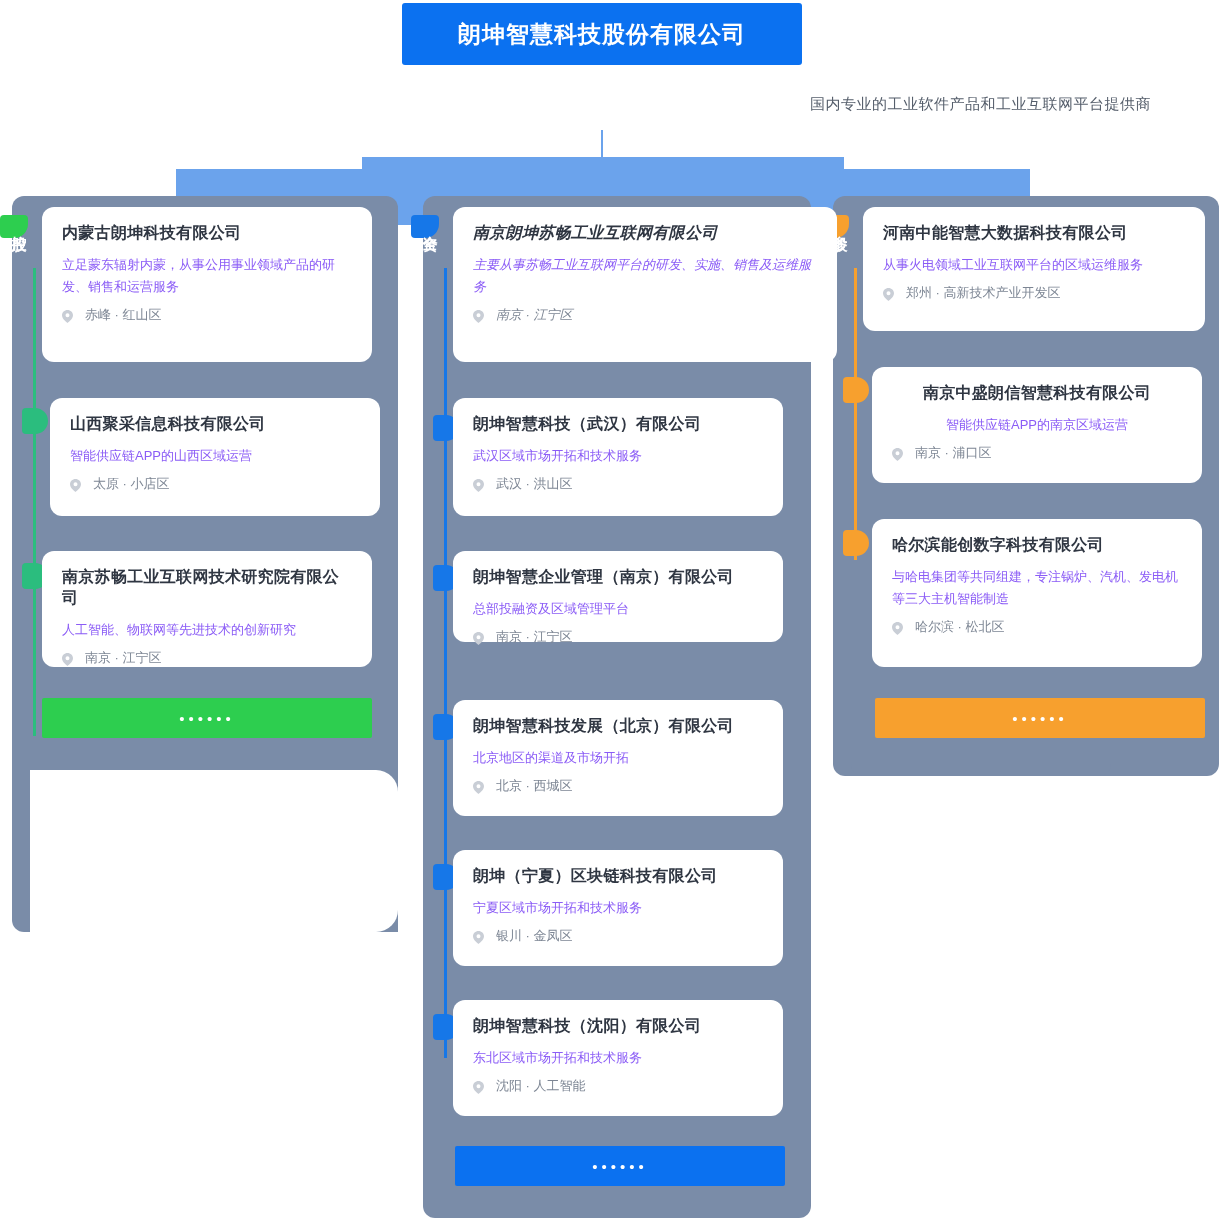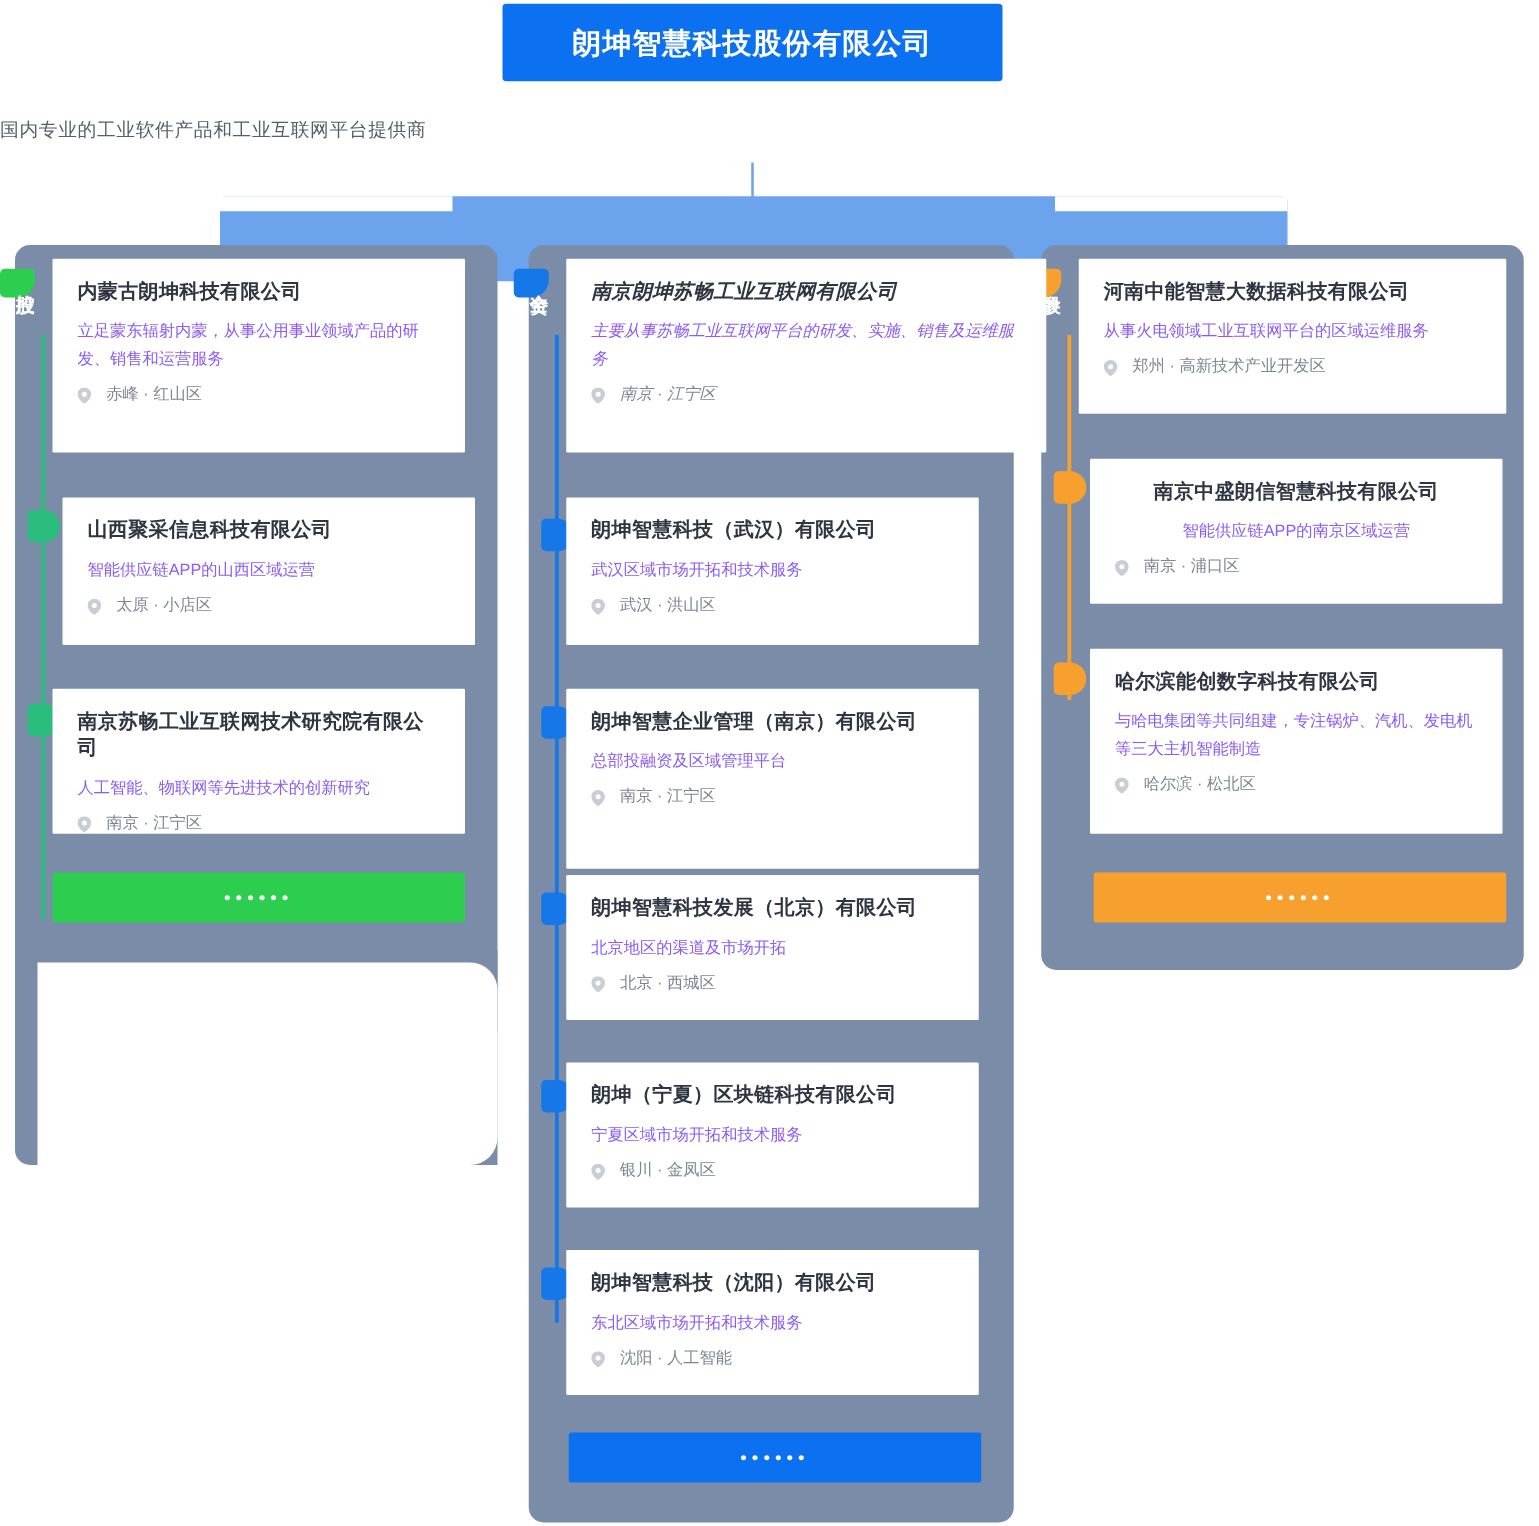--- a/index.html
+++ b/index.html
@@ -30,21 +30,21 @@
     color: #ffffff;
     font-size: 23px;
     font-weight: bold;
     letter-spacing: 1px;
   }
   .root-sub {
     position: absolute;
     left: 0;
     top: 95px;
     width: 1151px;
-    text-align: left;
+    text-align: right;
     font-size: 15px;
     color: #555e6b;
     letter-spacing: .5px;
   }
   .stem {
     position: absolute;
     left: 601px;
     top: 130px;
     width: 2px;
     height: 32px;
@@ -137,21 +137,21 @@
     letter-spacing: 1px;
   }
   .tag-left  { left: 0px;   top: 215px; background: #2dce4f; }
   .tag-mid   { left: 411px; top: 215px; background: #1677e8; }
   .tag-right { left: 821px; top: 215px; background: #f7a02e; }
 
   
   .card {
     position: absolute;
     background: #ffffff;
-    border-radius: 1px;
+    border-radius: 12px;
     box-sizing: border-box;
     padding: 16px 20px 14px 20px;
   }
   .card-title {
     font-size: 16px;
     font-weight: bold;
     color: #2f3642;
     letter-spacing: .3px;
     margin-bottom: 10px;
   }
@@ -291,21 +291,21 @@
   <div class="card-loc">
     <span class="pin">
         <svg width="11" height="13" viewBox="0 0 11 13">
           <path d="M5.5 0C2.46 0 0 2.4 0 5.36 0 9.38 5.5 13 5.5 13S11 9.38 11 5.36C11 2.4 8.54 0 5.5 0zm0 7.3a2 2 0 1 1 0-4 2 2 0 0 1 0 4z" fill="#c9ced6"></path>
         </svg>
       </span>
     <span>武汉 · 洪山区</span>
   </div>
 </div>
 
-<div class="card" style="left:453px; top:551px; width:330px; height:144px;">
+<div class="card" style="left:453px; top:551px; width:330px; height:91px;">
   <div class="card-title">朗坤智慧企业管理（南京）有限公司</div>
   <div class="card-desc">总部投融资及区域管理平台</div>
   <div class="card-loc">
     <span class="pin">
         <svg width="11" height="13" viewBox="0 0 11 13">
           <path d="M5.5 0C2.46 0 0 2.4 0 5.36 0 9.38 5.5 13 5.5 13S11 9.38 11 5.36C11 2.4 8.54 0 5.5 0zm0 7.3a2 2 0 1 1 0-4 2 2 0 0 1 0 4z" fill="#c9ced6"></path>
         </svg>
       </span>
     <span>南京 · 江宁区</span>
   </div>

